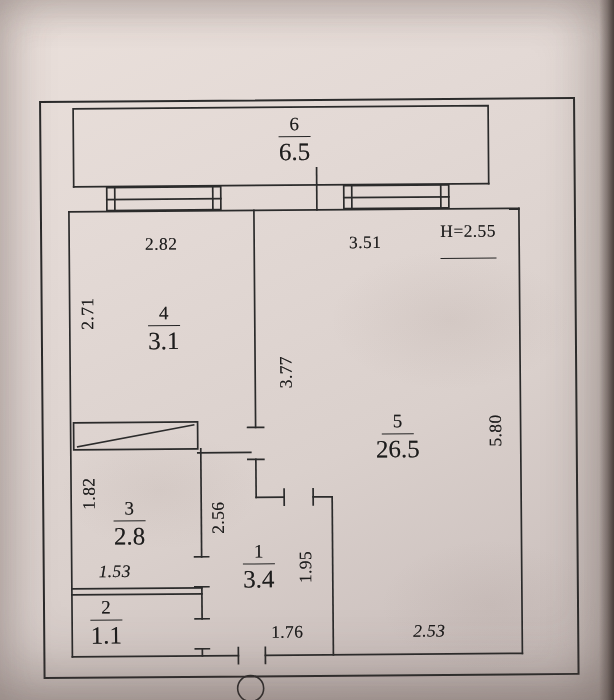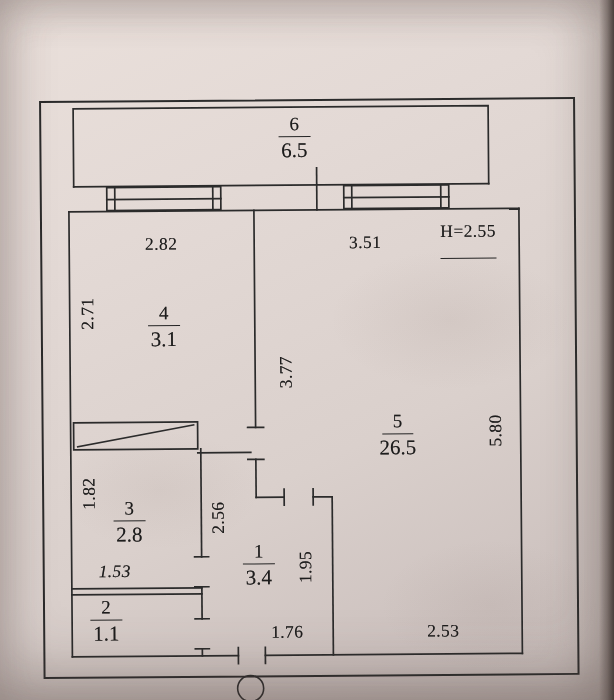--- a/index.html
+++ b/index.html
@@ -25,21 +25,21 @@
   .s1 { left:330px; top:250px; width:240px; height:140px;
         background: radial-gradient(closest-side, rgba(120,100,92,.09), rgba(120,100,92,0)); }
   .s2 { left:60px;  top:430px; width:200px; height:120px;
         background: radial-gradient(closest-side, rgba(120,100,92,.07), rgba(120,100,92,0)); }
   .s3 { left:380px; top:540px; width:220px; height:130px;
         background: radial-gradient(closest-side, rgba(115,95,88,.08), rgba(115,95,88,0)); }
   .plan { position:absolute; inset:0; z-index:2; transform: rotate(-0.45deg); transform-origin:50% 50%; }
   .plan svg { position:absolute; left:0; top:0; }
   .room-label { position:absolute; transform: translateX(-50%); text-align:center; line-height:1.15; z-index:3; }
   .room-num  { display:inline-block; font-size:19px; border-bottom:1.7px solid #242424; padding:0 11px 1px; text-shadow:0 0 .5px rgba(35,30,28,.55); }
-  .room-area { font-size:21px; margin-top:1px; text-shadow:0 0 .5px rgba(35,30,28,.55); }
+  .room-area { font-size:25px; margin-top:1px; text-shadow:0 0 .5px rgba(35,30,28,.55); }
   .dim, .dim-v {
     position:absolute; font-size:17.5px; white-space:nowrap; letter-spacing:.4px;
     z-index:3; text-shadow:0 0 .5px rgba(35,30,28,.55);
   }
   .dim   { transform: translate(-50%,-50%); }
   .dim-v { transform: translate(-50%,-50%) rotate(-90deg); }
   .underlined { border-bottom:1.6px solid #242424; padding-bottom:16px; }
 </style>
 </head>
 <body>
@@ -160,19 +160,19 @@
     <div class="dim" style="left:366px; top:243px;">3.51</div>
     <div class="dim underlined" style="left:469px; top:241px;">H=2.55</div>
     <div class="dim-v" style="left:88px;  top:312px;">2.71</div>
     <div class="dim-v" style="left:286px; top:372px;">3.77</div>
     <div class="dim-v" style="left:495px; top:432px;">5.80</div>
     <div class="dim-v" style="left:88px;  top:492px;">1.82</div>
     <div class="dim-v" style="left:217px; top:517px;">2.56</div>
     <div class="dim" style="left:113px; top:570px;font-style:italic;">1.53</div>
     <div class="dim-v" style="left:304px; top:567px;">1.95</div>
     <div class="dim" style="left:285px; top:632px;">1.76</div>
-    <div class="dim" style="left:441px; top:632px;">2.53</div>
+    <div class="dim" style="left:427px; top:632px;font-style:italic;">2.53</div>
 
   </div>
 
   <div class="vignette"></div>
   <div class="edge-right"></div>
 </div>
 
 </body></html>

